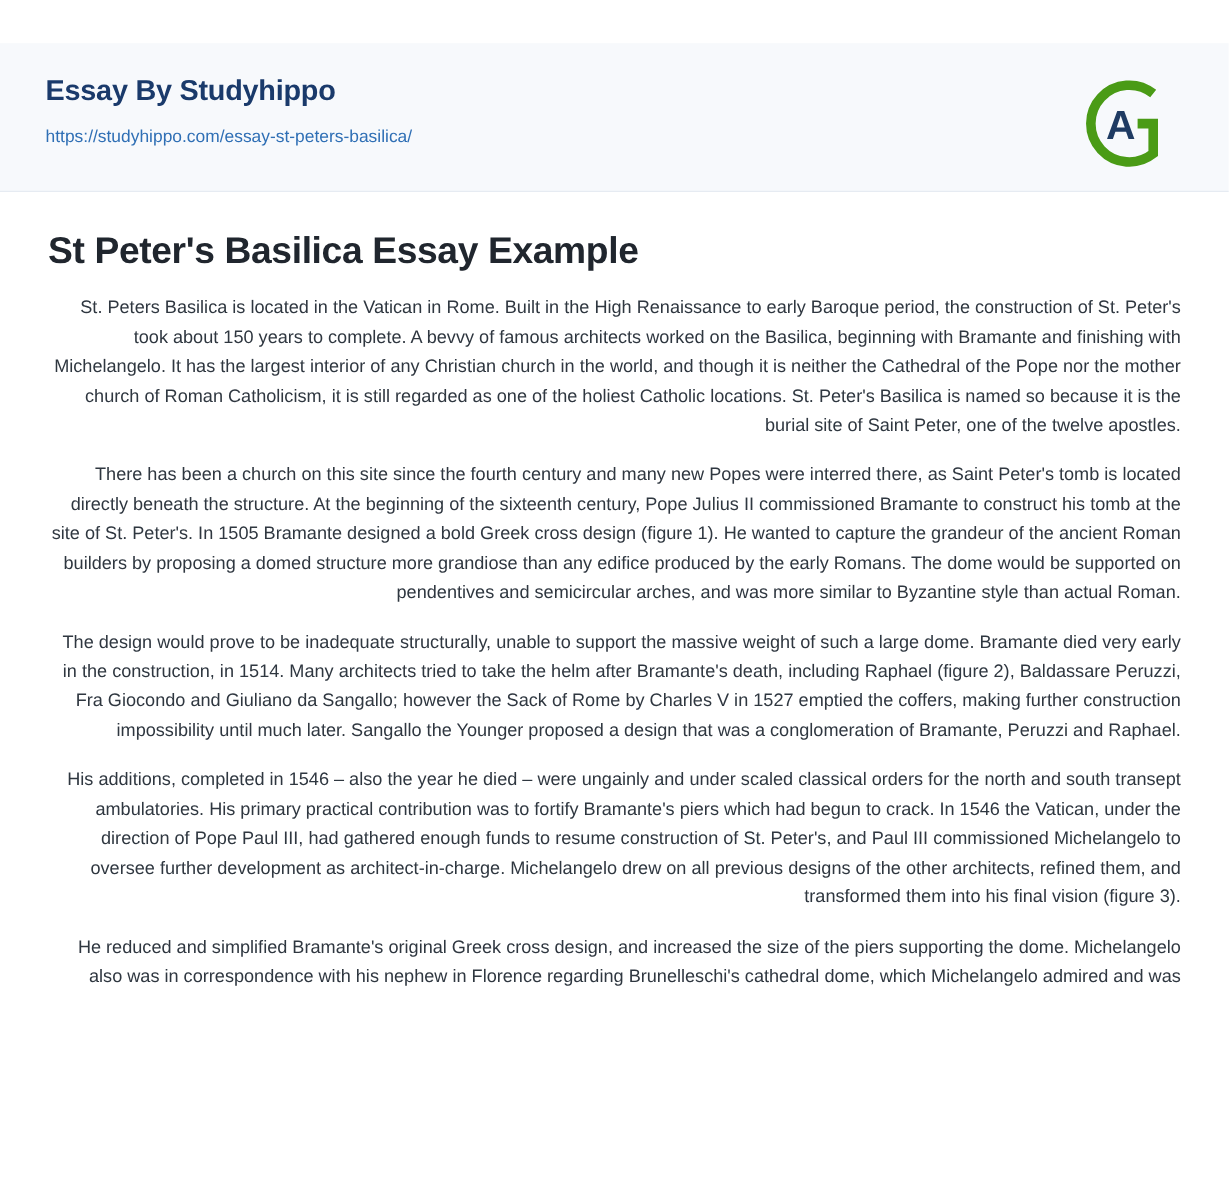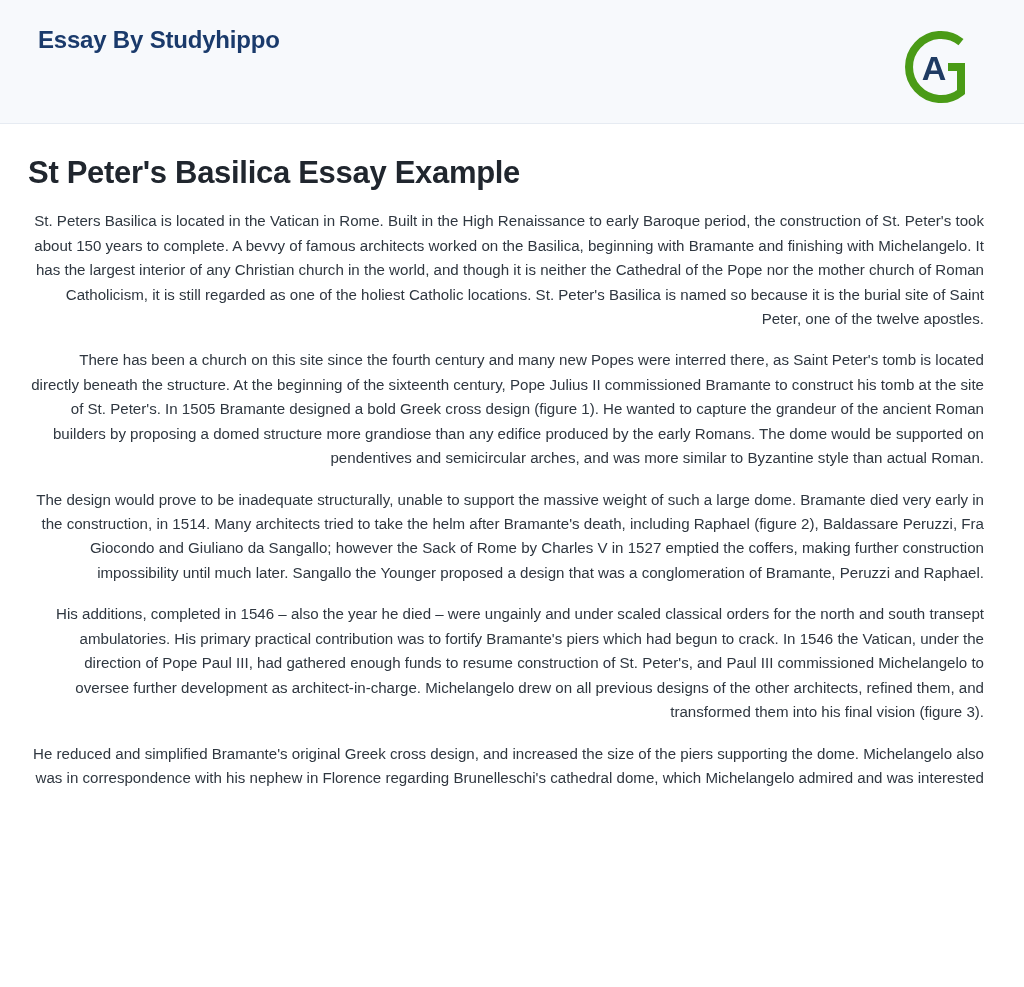--- a/index.html
+++ b/index.html
@@ -14,20 +14,21 @@
     color: #2b3440;
     overflow: hidden;
   }
 
   .page {
     width: 1024px;
     height: 794px;
     position: relative;
     display: flex;
     flex-direction: column;
+    margin-top: 36px;
   }
 
   
   .header {
     background: #f7f9fc;
     border-bottom: 1px solid #e6ebf2;
     height: 124px;
     box-sizing: border-box;
     padding: 26px 38px 0 38px;
     display: flex;
@@ -63,21 +64,21 @@
     width: 78px;
     height: 78px;
     position: relative;
     margin-top: 2px;
     margin-right: 10px;
   }
   .logo svg { display: block; }
 
   
   .content {
-    padding: 30px 40px 0 28px;
+    padding: 30px 40px 0 40px;
     box-sizing: border-box;
     flex: 1;
     overflow: hidden;
   }
   h1.title {
     font-size: 31px;
     line-height: 1.2;
     font-weight: 700;
     color: #20262e;
     margin: 0 0 18px 0;
@@ -95,20 +96,21 @@
 <body>
 
 <div class="page">
 
   <div class="header">
     <div class="brand-block">
       <div class="brand-line">
         <span class="brand-essay">Essay By</span>
         <span class="brand-name">Studyhippo</span>
       </div>
+      <a class="brand-url" href="#">https://studyhippo.com/essay-st-peters-basilica/</a>
     </div>
 
     <div class="logo">
       <svg width="78" height="78" viewBox="0 0 78 78" aria-hidden="true">
         <path d="M63 14 A32 32 0 1 0 63 64 L63 39 L50 39" fill="none" stroke="#4a9b16" stroke-width="8" stroke-linecap="butt"></path>
         <text x="36" y="52" font-family="Liberation Sans, sans-serif" font-size="34" font-weight="700" fill="#1f3b63" text-anchor="middle">A</text>
       </svg>
     </div>
   </div>
 

